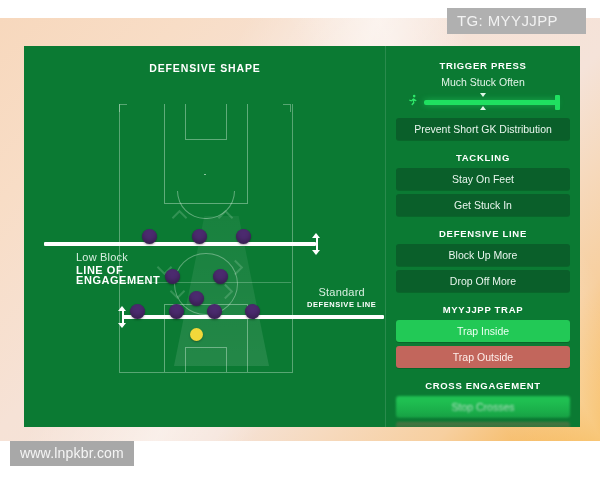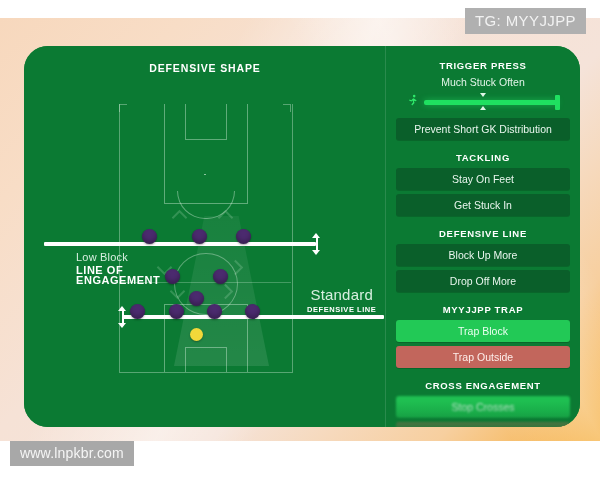--- a/index.html
+++ b/index.html
@@ -24,21 +24,20 @@
       linear-gradient(118deg, rgba(255,255,255,0) 30%, rgba(255,255,255,.45) 46%, rgba(255,255,255,0) 58%),
       linear-gradient(62deg, rgba(255,255,255,0) 62%, rgba(255,255,255,.30) 73%, rgba(255,255,255,0) 83%);
     pointer-events:none;
   }
 
   
   #card{
     position:absolute;left:24px;top:46px;width:556px;height:381px;
     background:#0b7a33;
     overflow:hidden;
-    border-radius:24px;
   }
 
   
   #pitch-panel{
     position:absolute;left:0;top:0;width:362px;height:381px;
     background:#0b7a33;
   }
   #pitch-title{
     position:absolute;top:16px;left:0;width:362px;text-align:center;
     color:#ffffff;font-size:10.5px;font-weight:bold;letter-spacing:.85px;
@@ -83,21 +82,21 @@
   
   .player{position:absolute;width:15px;height:15px;border-radius:50%;background:#4b2a6e;
           box-shadow:0 1px 2px rgba(0,0,0,.35), inset 0 -3px 4px rgba(0,0,0,.25);}
   .player.ball{background:#f2d83a;width:13px;height:13px;box-shadow:0 1px 2px rgba(0,0,0,.3);}
 
   
   #loe-label{position:absolute;left:52px;top:205px;}
   #loe-label .big{color:#d8efe0;font-size:11px;letter-spacing:.2px;}
   #loe-label .sml{color:#ffffff;font-size:11px;font-weight:bold;letter-spacing:.55px;line-height:10px;margin-top:2px;}
   #dl-label{position:absolute;left:283px;top:240px;text-align:center;}
-  #dl-label .big{color:#d8efe0;font-size:15px;letter-spacing:.2px;}
+  #dl-label .big{color:#d8efe0;font-size:11px;letter-spacing:.2px;}
   #dl-label .sml{color:#ffffff;font-size:7.5px;font-weight:bold;letter-spacing:.55px;margin-top:2px;}
 
   
   #divider{position:absolute;left:361px;top:0;width:1px;height:381px;background:rgba(255,255,255,.13);}
   #options-panel{
     position:absolute;left:362px;top:0;width:194px;height:425px;
     background:#0b7a33;overflow:hidden;
   }
   .sec-head{
     color:#ffffff;font-size:9.5px;font-weight:bold;letter-spacing:.7px;
@@ -133,21 +132,21 @@
     background:linear-gradient(180deg, rgba(11,122,51,0) 0%, rgba(11,122,51,.25) 40%, rgba(11,122,51,.75) 100%);
     pointer-events:none;
   }
   .blurred{filter:blur(1.1px);opacity:.88;}
 
   
   #tg-badge{
     position:absolute;right:14px;top:8px;
     background:#b0b0b0;color:#f2f2f2;
     font-size:15px;letter-spacing:.4px;
-    padding:4px 10px 5px 10px;
+    padding:4px 28px 5px 10px;
   }
   #site-badge{
     position:absolute;left:10px;bottom:14px;
     background:#a8a8a8;color:#f5f5f5;
     font-size:14px;letter-spacing:.2px;
     padding:4px 10px 5px 10px;
   }
 </style>
 </head>
 <body>
@@ -253,21 +252,21 @@
             <button class="opt">Stay On Feet</button>
             <button class="opt">Get Stuck In</button>
           </div>
           <div class="sec sp">
             <div class="sec-head">DEFENSIVE LINE</div>
             <button class="opt">Block Up More</button>
             <button class="opt">Drop Off More</button>
           </div>
           <div class="sec sp">
             <div class="sec-head">MYYJJPP TRAP</div>
-            <button class="opt on">Trap Block</button>
+            <button class="opt on">Trap Inside</button>
             <button class="opt off">Trap Outside</button>
           </div>
           <div class="sec sp">
             <div class="sec-head">CROSS ENGAGEMENT</div>
             <button class="opt on blurred">Stop Crosses</button>
             <button class="opt off blurred">Stay On Feet</button>
           </div>
         </div>
     </div>
     <div id="panel-fade"></div>

